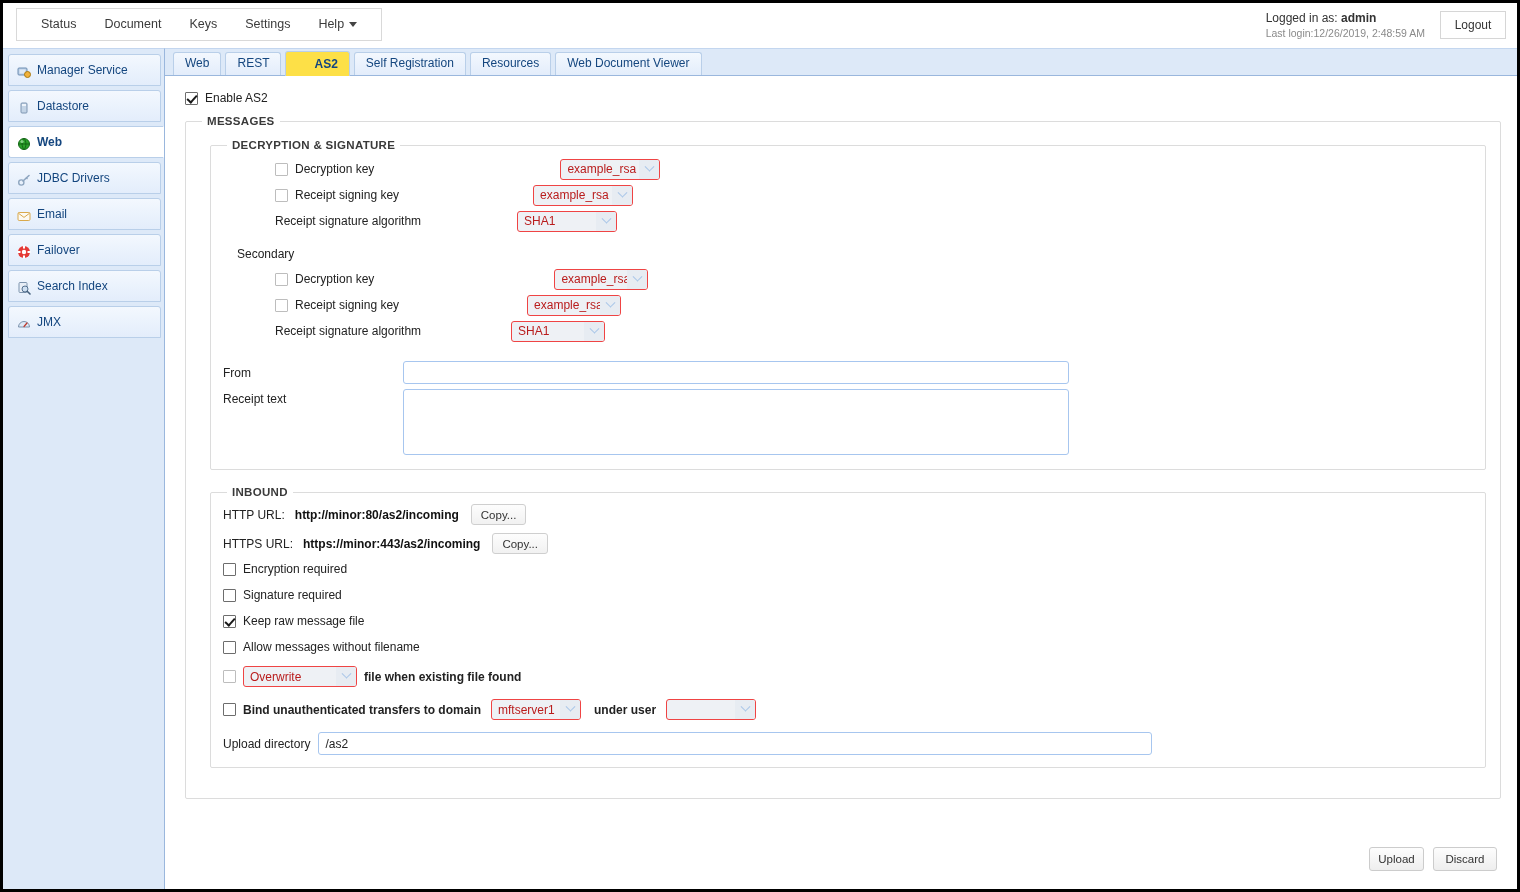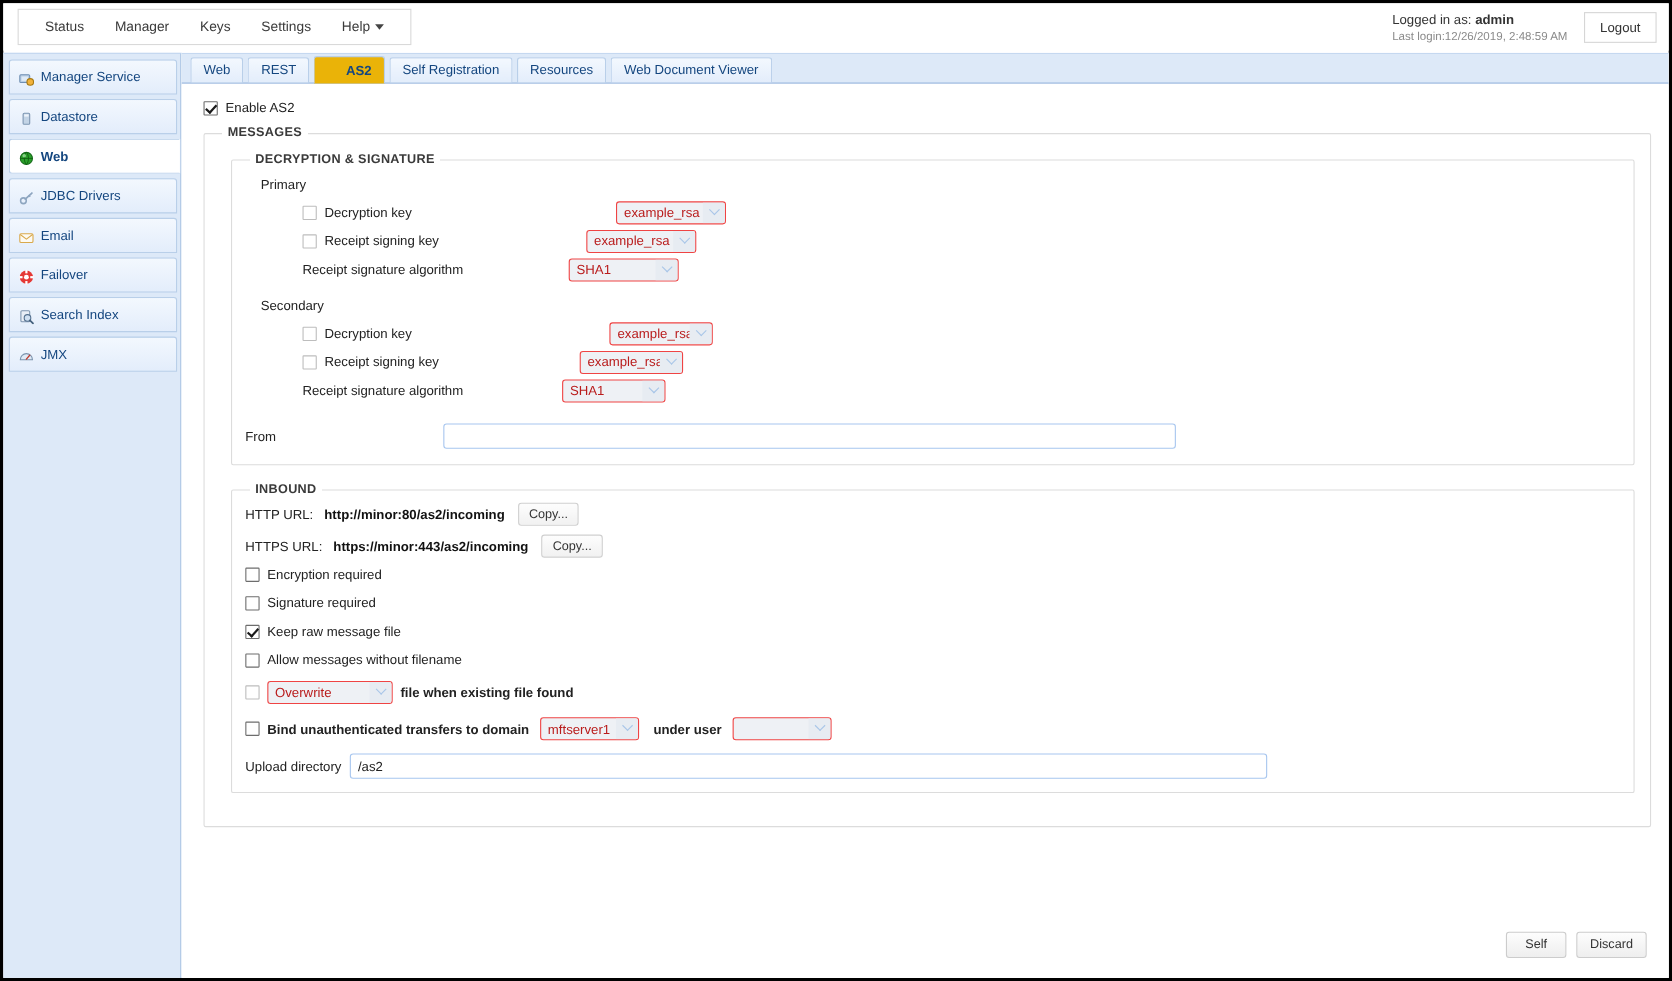--- a/index.html
+++ b/index.html
@@ -141,21 +141,21 @@
     font-size: 12px;
     color: #14467f;
     background: linear-gradient(to bottom, #f3f8fe 0%, #e3edfb 100%);
     border: 1px solid #b9cfe9;
     border-bottom: none;
     border-radius: 3px 3px 0 0;
     cursor: pointer;
     white-space: nowrap;
   }
   .tab.active {
-    background: #eab308;
+    background: #fde047;
     font-weight: bold;
     height: 25px;
     line-height: 24px;
     color: #14467f;
     position: relative;
     top: 1px;
     padding-left: 28px;
   }
 
   
@@ -298,21 +298,21 @@
 </style>
 </head>
 <body>
 
 <div id="app">
 
   <div class="topbar">
 
     <div class="menu-box">
       <div class="menu-item"><span>Status</span></div>
-      <div class="menu-item"><span>Manager</span></div>
+      <div class="menu-item"><span>Document</span></div>
       <div class="menu-item"><span>Keys</span></div>
       <div class="menu-item"><span>Settings</span></div>
       <div class="menu-item"><span>Help</span><span class="caret"></span></div>
     </div>
 
     <div class="login-info">
       <div class="login-line1"><span>Logged in as: </span><b>admin</b></div>
       <div class="login-line2">Last login:12/26/2019, 2:48:59 AM</div>
     </div>
 
@@ -430,21 +430,20 @@
           <span class="cbox checked"></span>
           <span class="cbox-label">Enable AS2</span>
         </div>
 
         <fieldset class="fs" style="margin:0 2px 0 6px; padding-top:6px;">
           <legend>MESSAGES</legend>
 
           <fieldset class="fs" style="margin:6px 2px 0 12px; padding:6px 12px 14px 12px;">
             <legend>DECRYPTION &amp; SIGNATURE</legend>
 
-            <div class="grouplabel">Primary</div>
 
             <div class="key-row">
               <span class="indent"></span>
               <span class="cbox disabled"></span>
               <span class="cbox-label">Decryption key</span>
               <span style="width:186px;"></span>
               <span class="sel" style="width:100px;">
                 <span class="txt">example_rsa</span>
                 <span class="arrowbox">
                     <span class="chev"></span>
@@ -515,20 +514,24 @@
                     <span class="chev"></span>
                   </span>
               </span>
             </div>
 
             <div style="display:flex; align-items:center; margin-top:18px;">
               <span class="lbl" style="width:180px;">From</span>
               <input class="tinput" type="text" style="width: 666px; height: 23px;" value="">
             </div>
 
+            <div style="display:flex; align-items:flex-start; margin-top:5px;">
+              <span class="lbl" style="width:180px; padding-top:3px;">Receipt text</span>
+              <textarea class="tinput" style="width: 666px; height: 66px;"></textarea>
+            </div>
           </fieldset>
 
           <fieldset class="fs" style="margin:16px 2px 16px 12px; padding:6px 12px 12px 12px;">
             <legend>INBOUND</legend>
 
             <div class="url-row">
               <span class="url-key">HTTP URL:</span>
               <span class="url-val">http://minor:80/as2/incoming</span>
               <button class="copy-btn">Copy...</button>
             </div>
@@ -589,20 +592,20 @@
             </div>
 
             <div style="display:flex; align-items:center; margin-top:4px;">
               <span class="lbl">Upload directory</span>
               <input class="tinput" type="text" style="width: 834px; height: 23px; margin-left: 8px;" value="/as2">
             </div>
           </fieldset>
         </fieldset>
 
         <div class="btnbar">
-          <button class="actbtn">Self</button>
+          <button class="actbtn">Upload</button>
           <button class="actbtn wide">Discard</button>
         </div>
 
       </div>
     </div>
   </div>
 </div>
 
 </body></html>

